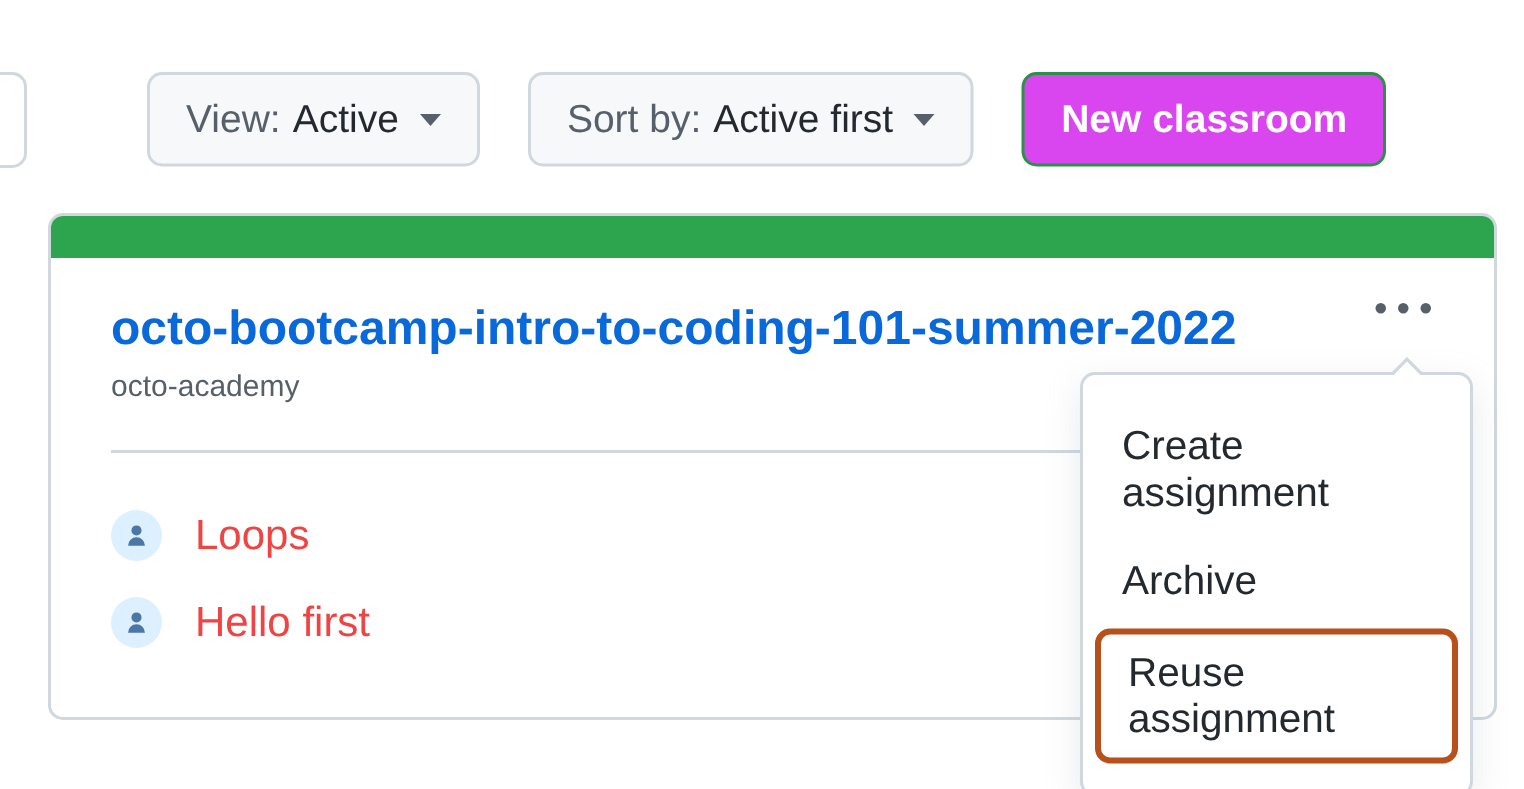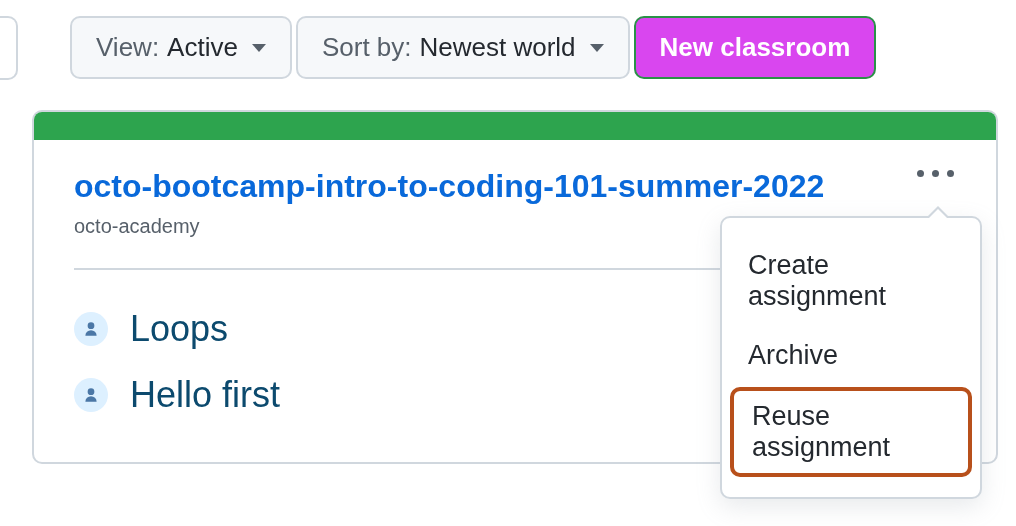--- a/index.html
+++ b/index.html
@@ -9,23 +9,24 @@
     }
     body {
       font-family: -apple-system, BlinkMacSystemFont, "Segoe UI", Helvetica, Arial, sans-serif;
       background: #ffffff;
       width: 1016px;
       height: 526px;
       position: relative;
     }
     .toolbar {
       display: flex;
-      gap: 4px;
+      gap: 32px;
       padding: 16px 32px 16px 0;
       align-items: flex-start;
+      margin-top: 32px;
     }
     .edge-box {
       width: 18px;
       height: 64px;
       border: 2px solid #d0d7de;
       border-left: none;
       border-radius: 0 10px 10px 0;
       background: #fff;
       margin-right: 48px;
     }
@@ -107,22 +108,22 @@
       align-items: center;
       justify-content: center;
       flex-shrink: 0;
     }
     .person-icon svg {
       width: 18px;
       height: 18px;
       fill: #4b77a6;
     }
     .assignment-name {
-      font-size: 36px;
-      color: #0c4a6e;
+      font-size: 28px;
+      color: #ef4444;
     }
     .kebab {
       position: absolute;
       top: 50px;
       right: 34px;
       display: flex;
       gap: 8px;
       cursor: pointer;
       padding: 8px;
     }
@@ -185,21 +186,21 @@
   <div class="edge-box"></div>
 
   <button class="btn">
     <span>View: </span>
     <span class="label-strong">Active</span>
     <span class="caret"></span>
   </button>
 
   <button class="btn">
     <span>Sort by: </span>
-    <span class="label-strong">Newest world</span>
+    <span class="label-strong">Active first</span>
     <span class="caret"></span>
   </button>
 
   <button class="btn btn-primary">
     <span>New classroom</span>
   </button>
 </div>
 
 <div class="card">
   <div class="card-header-bar"></div>

